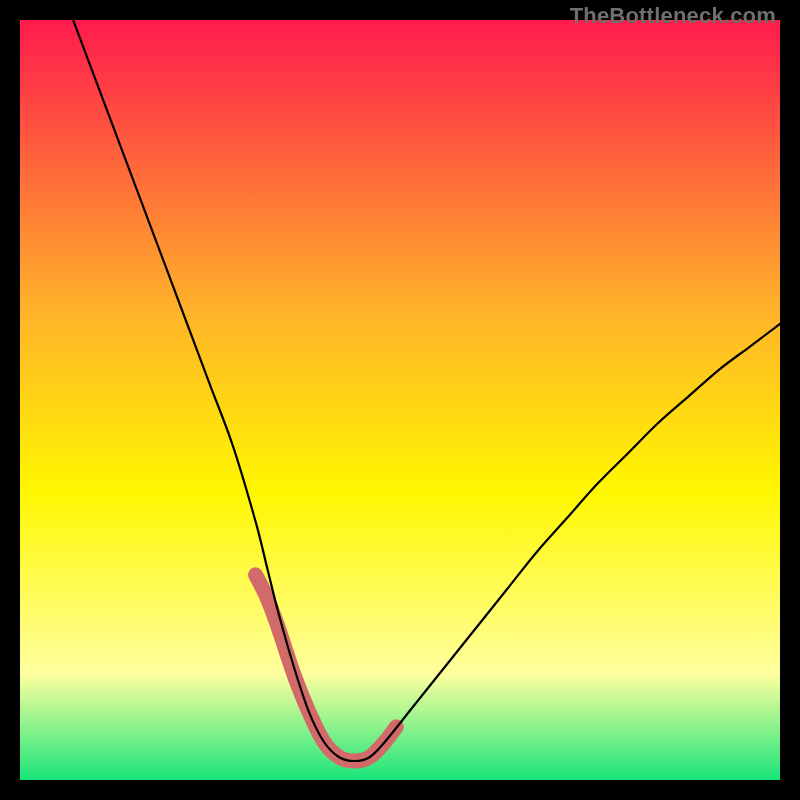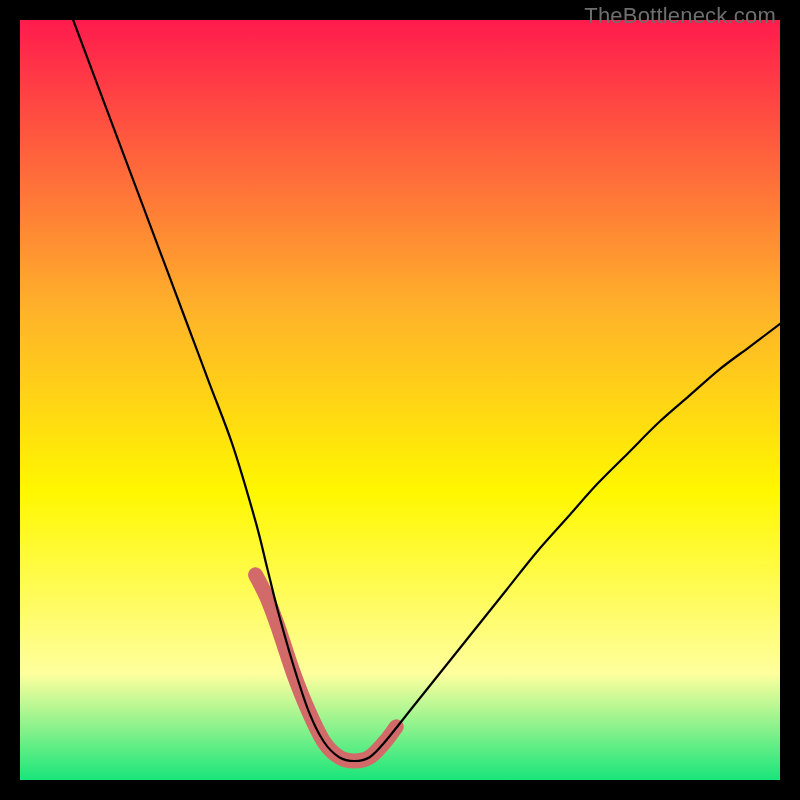--- a/index.html
+++ b/index.html
@@ -18,21 +18,21 @@
     width: 760px;
     height: 760px;
     background: #000;
   }
   .watermark {
     position: absolute;
     top: 3px;
     right: 24px;
     color: #6f6f6f;
     font-size: 22px;
-    font-weight: 400;
+    font-weight: 700;
     letter-spacing: 0.2px;
     z-index: 5;
   }
   svg {
     position: absolute;
     left: 20px;
     top: 20px;
     width: 760px;
     height: 760px;
   }

